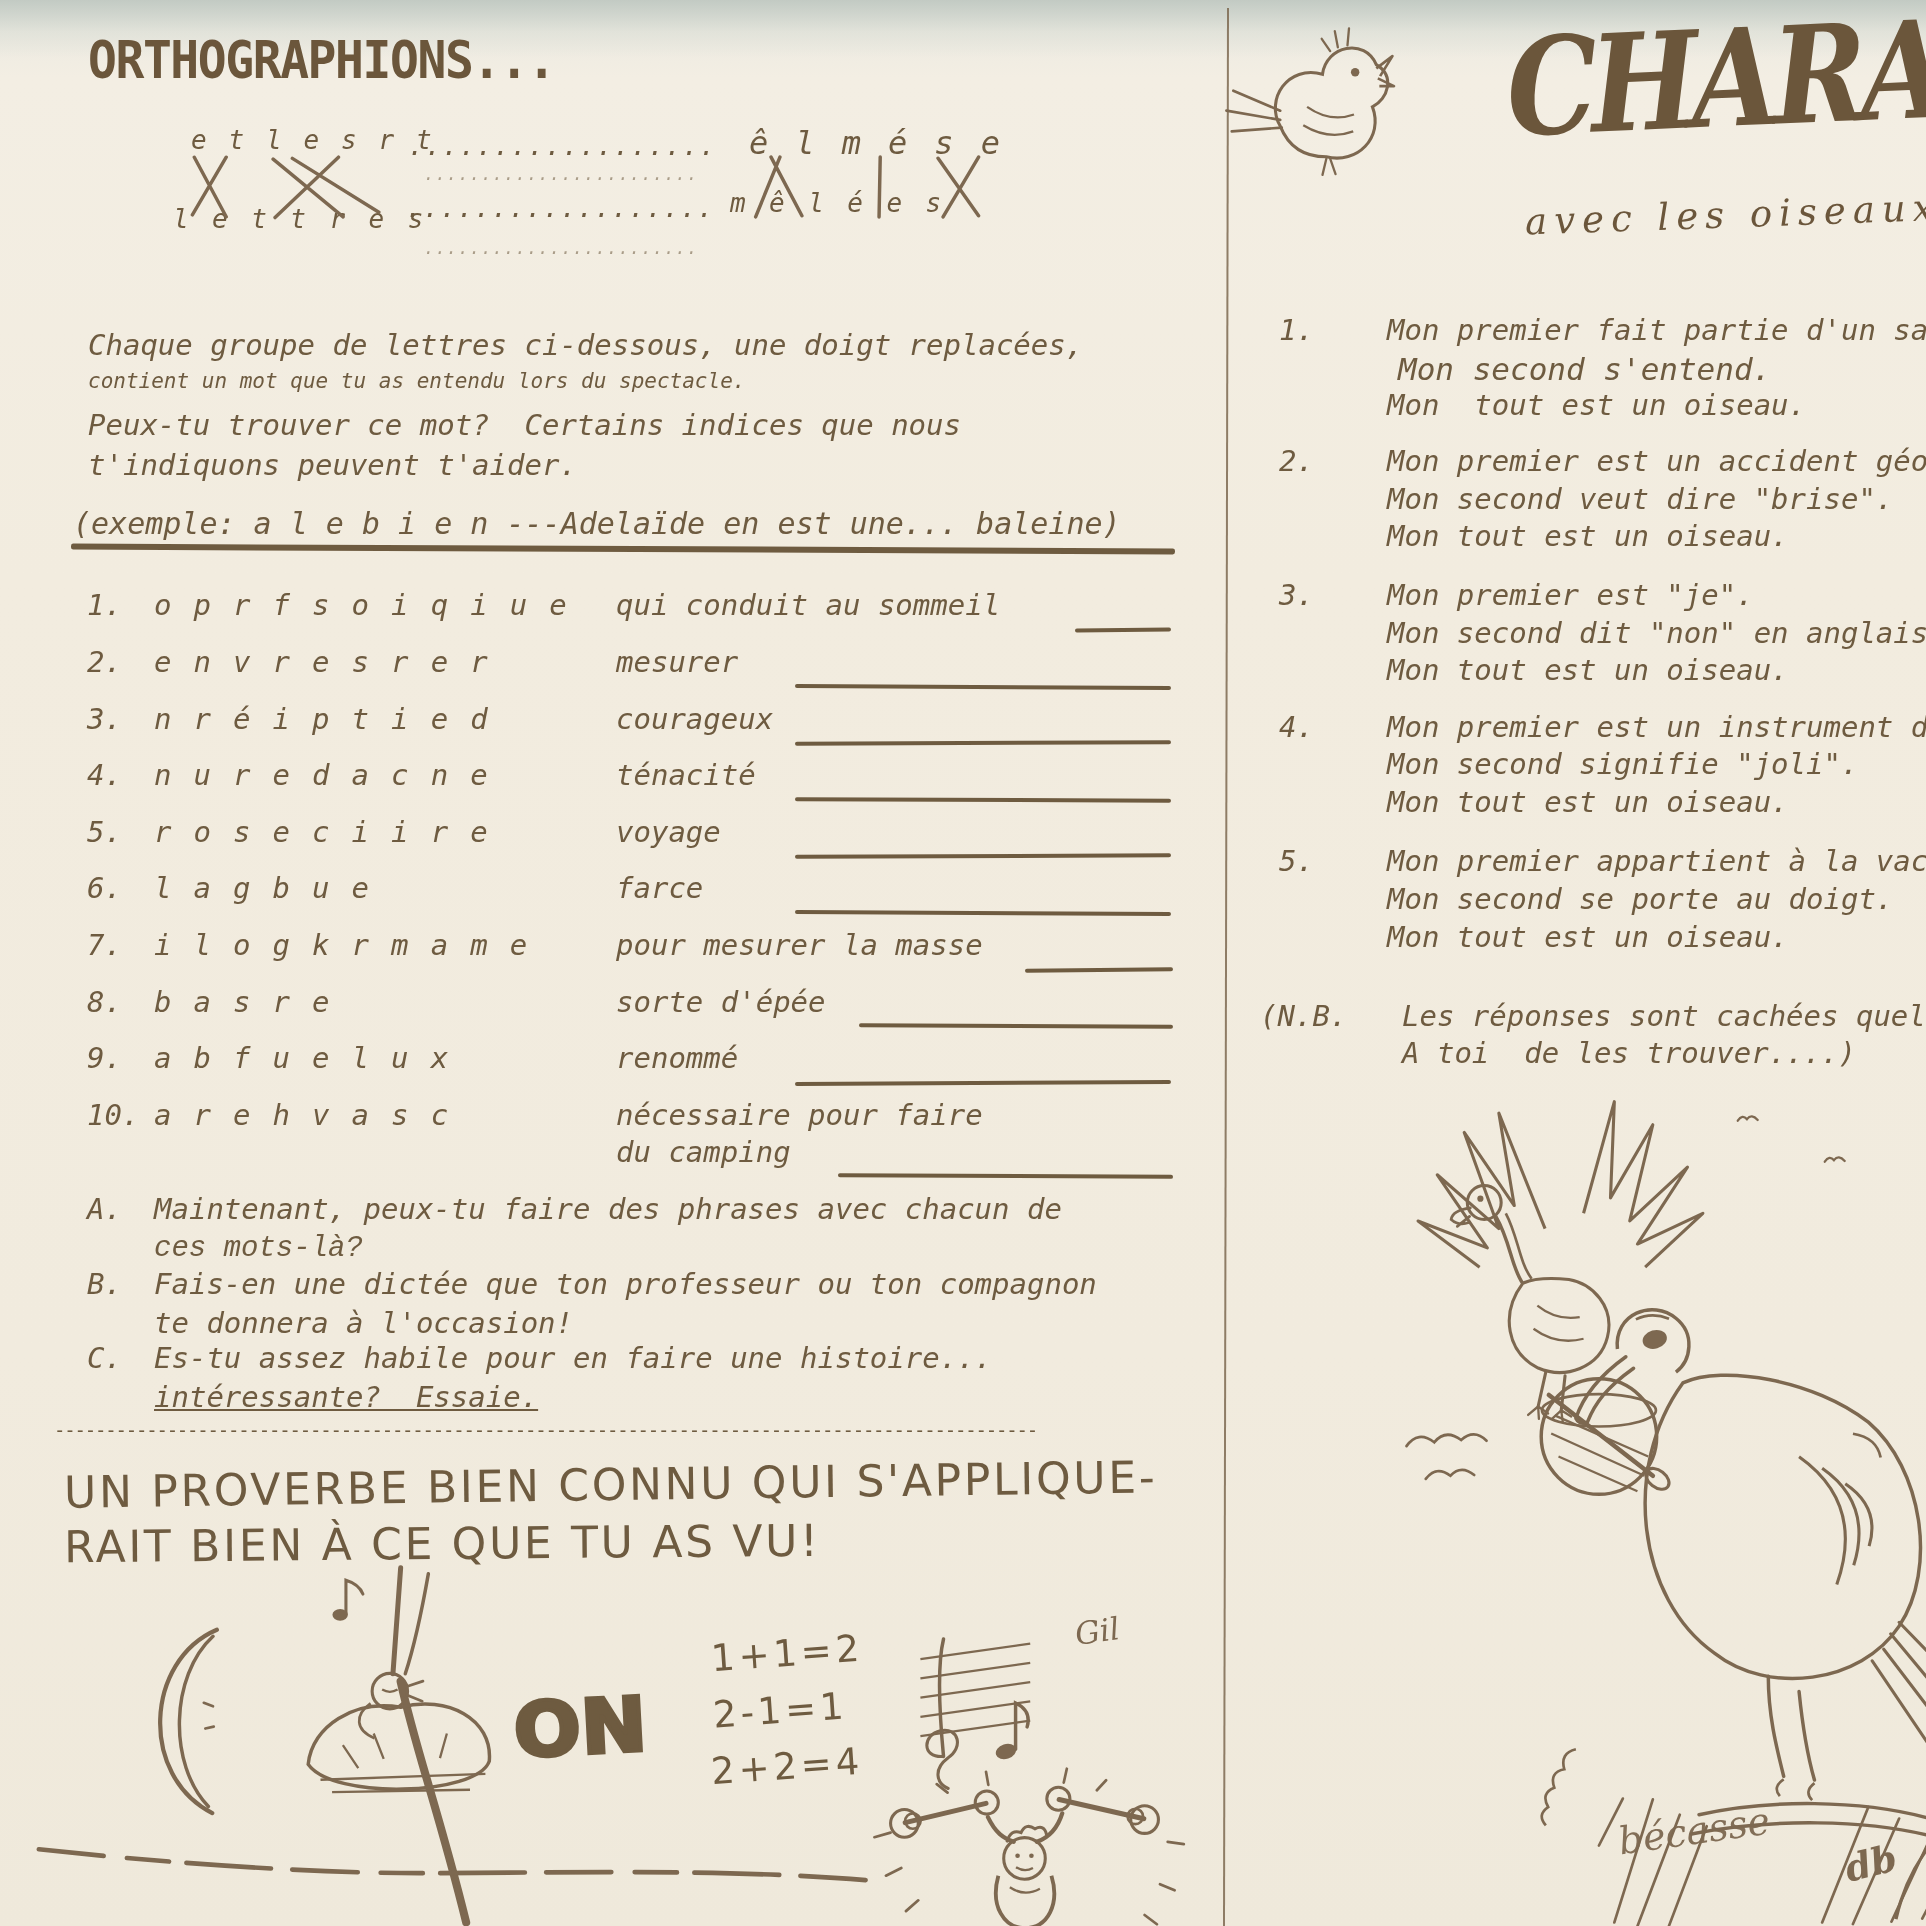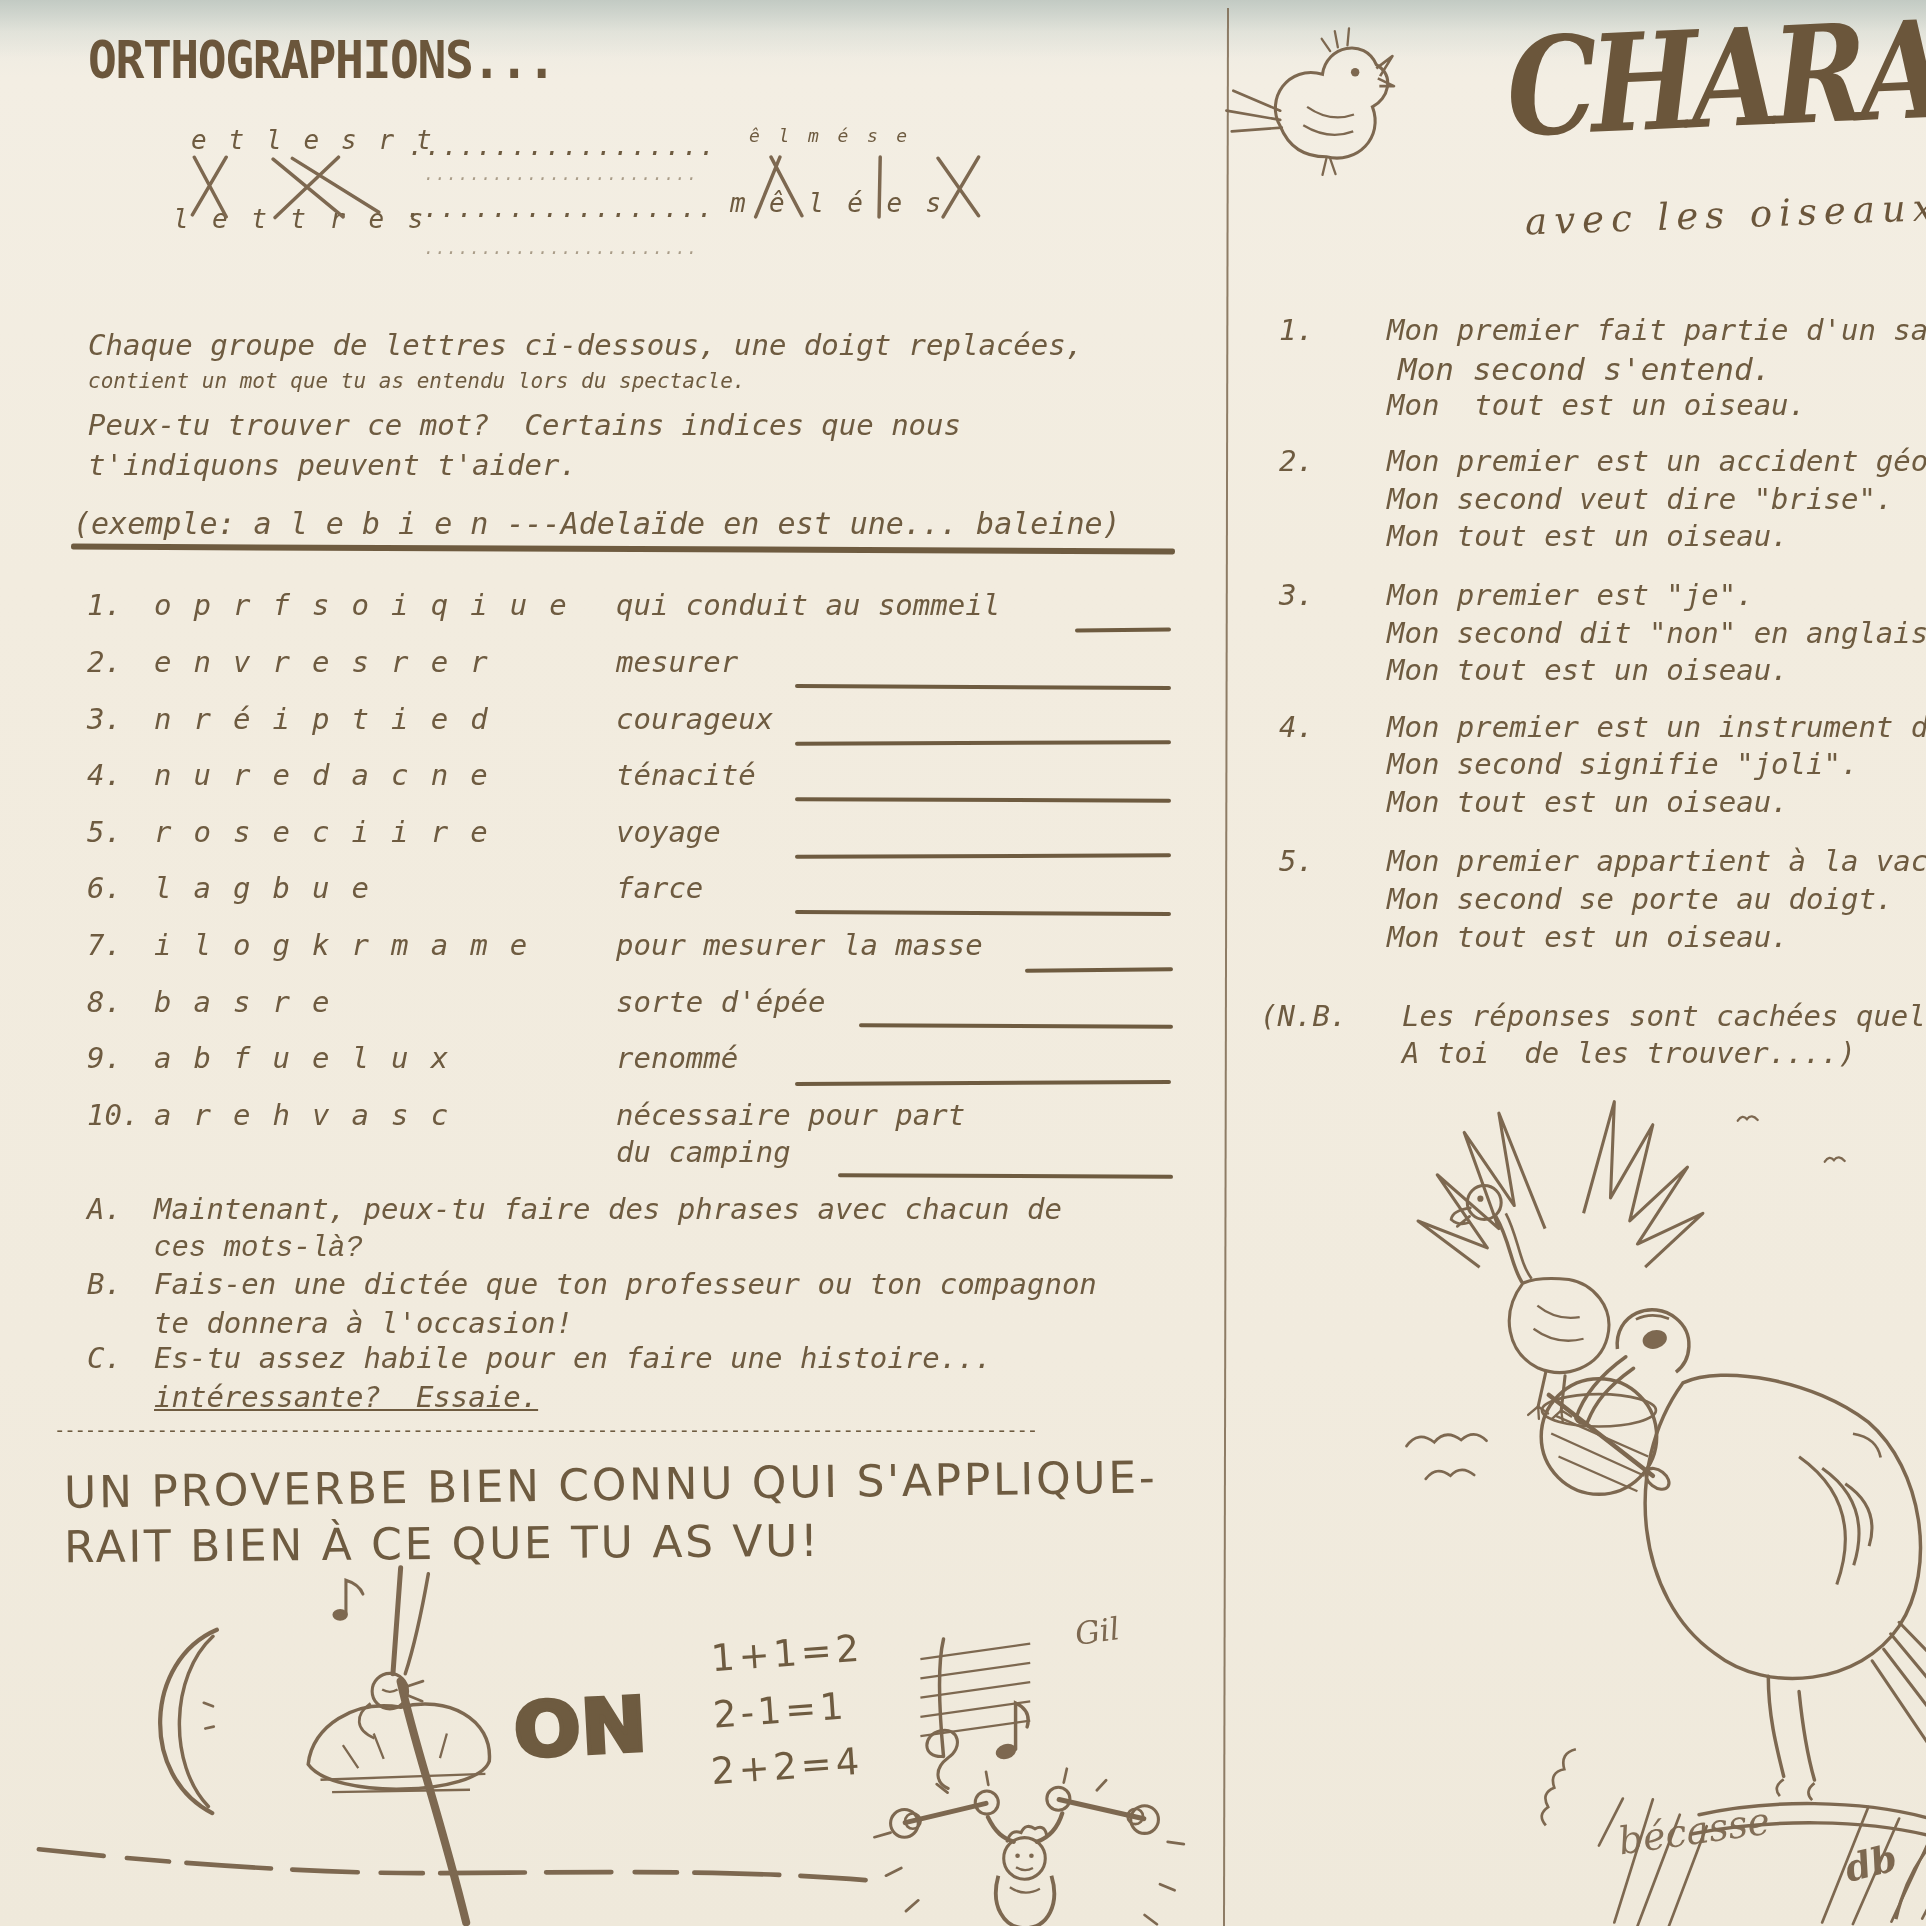--- a/index.html
+++ b/index.html
@@ -32,21 +32,21 @@
   <div class="abs" style="left:0;top:0;width:2499px;height:58px;background:linear-gradient(180deg,rgba(185,195,188,.8),rgba(205,212,203,.35) 55%,rgba(205,212,203,0));"></div>
 
   <div class="abs" style="left:1225px;top:7.7px;width:1.9px;height:1922px;background:#7d6850;opacity:.85;transform:rotate(.12deg);"></div>
 
   <div>
 
     <div class="abs twb" style="left:88px;top:35px;font-size:51px;letter-spacing:-1.5px;transform:scaleX(.94);transform-origin:left top;">ORTHOGRAPHIONS...</div>
 
     <div class="abs tw" style="left:191px;top:127px;font-size:26px;letter-spacing:3.1px;">e t l e s r t</div>
     <div class="abs tw" style="left:408px;top:133px;font-size:26px;letter-spacing:1.5px;">..................</div>
-    <div class="abs tw" style="left:749px;top:127px;font-size:18px;letter-spacing:3.9px;">ê l m é s e</div>
+    <div class="abs tw" style="left:749px;top:127px;font-size:32px;letter-spacing:3.9px;">ê l m é s e</div>
     <div class="abs tw dots" style="left:424px;top:166px;font-size:17px;letter-spacing:1.2px;">........................</div>
     <div class="abs tw" style="left:173px;top:190px;font-size:26px;letter-spacing:3.9px;margin-top:16px;">l e t t r e s</div>
     <div class="abs tw" style="left:406px;top:195px;font-size:26px;letter-spacing:1.5px;">..................</div>
     <div class="abs tw" style="left:730px;top:190px;font-size:26px;letter-spacing:3.9px;">m ê l é e s</div>
     <div class="abs tw dots" style="left:424px;top:240px;font-size:17px;letter-spacing:1.2px;">........................</div>
 
     <svg class="abs" style="left:177px;top:155px;" width="223" height="64" viewBox="0 0 580 165">
       <path d="M45,5 L128,160 M128,5 L40,155 M250,10 L432,160 M420,5 L255,162 M300,8 L525,148" stroke="#7d6850" stroke-width="9" fill="none" stroke-linecap="round"></path>
     </svg>
     <svg class="abs" style="left:751px;top:155px;" width="243" height="64" viewBox="0 0 630 165">
@@ -101,21 +101,21 @@
     <div class="abs tw" style="left:616px;top:988px;font-size:29px;">sorte d'épée</div>
     <div class="abs blank" style="left:859px;top:1024px;width:314px;transform:rotate(.25deg);"></div>
 
     <div class="abs tw" style="left:87px;top:1044px;font-size:29px;">9.</div>
     <div class="abs tw" style="left:154px;top:1044px;font-size:29px;letter-spacing:2.3px;">a b f u e l u x</div>
     <div class="abs tw" style="left:616px;top:1044px;font-size:29px;">renommé</div>
     <div class="abs blank" style="left:795px;top:1081px;width:376px;transform:rotate(-.3deg);"></div>
 
     <div class="abs tw" style="left:87px;top:1101px;font-size:29px;">10.</div>
     <div class="abs tw" style="left:154px;top:1101px;font-size:29px;letter-spacing:2.3px;">a r e h v a s c</div>
-    <div class="abs tw" style="left:616px;top:1101px;font-size:29px;">nécessaire pour part</div>
+    <div class="abs tw" style="left:616px;top:1101px;font-size:29px;">nécessaire pour faire</div>
     <div class="abs tw" style="left:616px;top:1138px;font-size:29px;">du camping</div>
     <div class="abs blank" style="left:838px;top:1174px;width:335px;transform:rotate(.3deg);"></div>
 
     <div class="abs tw" style="left:87px;top:1195px;font-size:29px;">A.</div>
     <div class="abs tw" style="left:154px;top:1195px;font-size:29px;">Maintenant, peux-tu faire des phrases avec chacun de</div>
     <div class="abs tw" style="left:154px;top:1234px;font-size:29px;font-family:Liberation Mono, monospace;">ces mots-là?</div>
     <div class="abs tw" style="left:87px;top:1270px;font-size:29px;">B.</div>
     <div class="abs tw" style="left:154px;top:1270px;font-size:29px;">Fais-en une dictée que ton professeur ou ton compagnon</div>
     <div class="abs tw" style="left:154px;top:1309px;font-size:29px;">te donnera à l'occasion!</div>
     <div class="abs tw" style="left:87px;top:1344px;font-size:29px;">C.</div>

